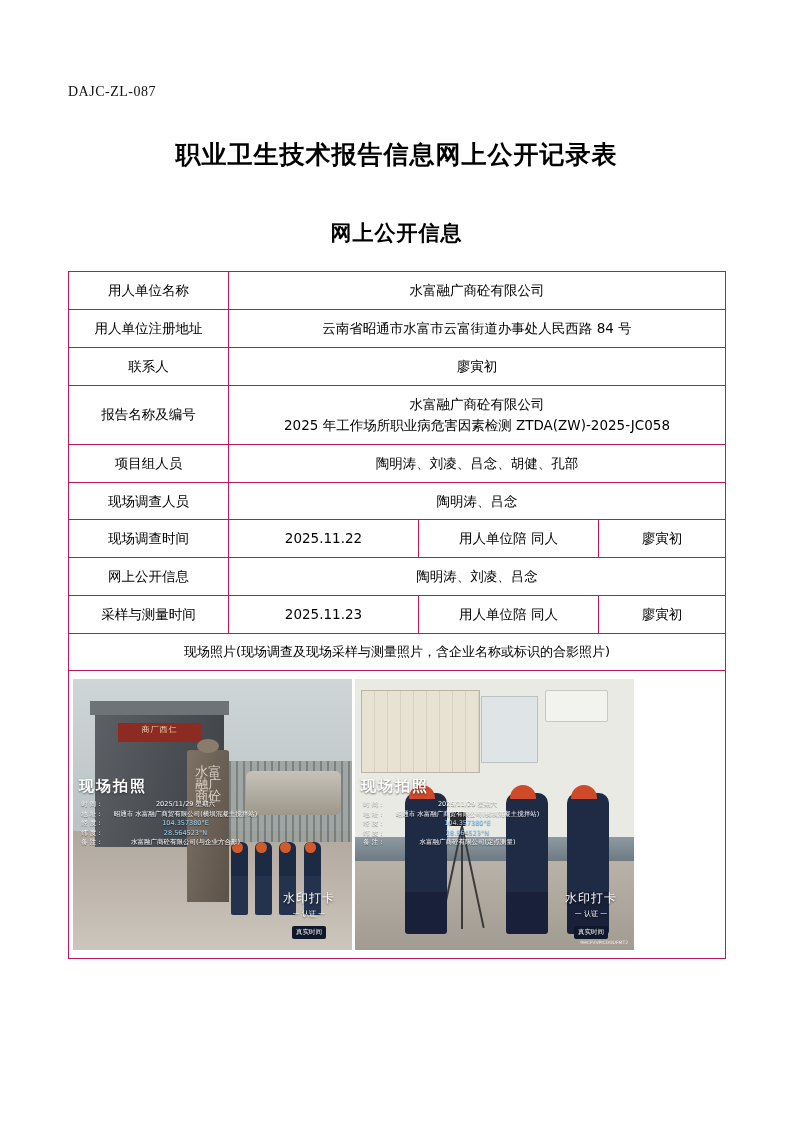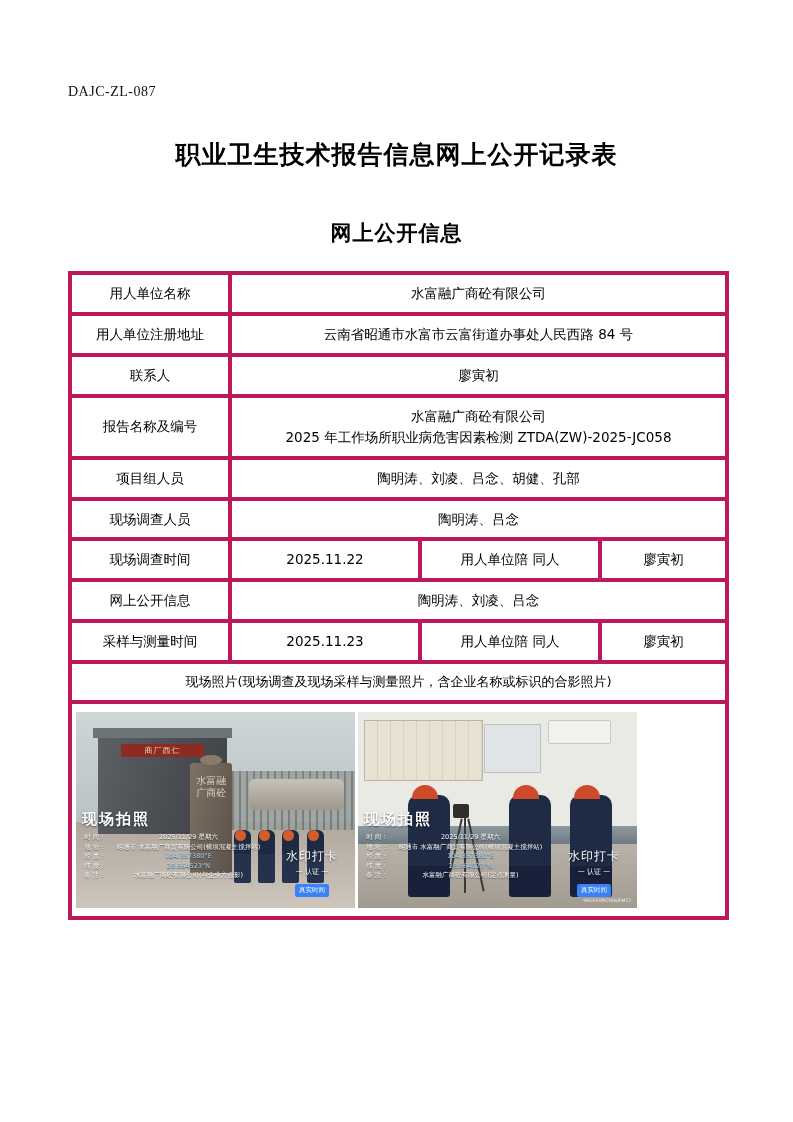--- a/index.html
+++ b/index.html
@@ -46,21 +46,21 @@
     margin-bottom: 24px;
     font-family: "DejaVu Sans", "Liberation Sans", sans-serif;
   }
   table.main-table {
     width: 100%;
     border-collapse: collapse;
     table-layout: fixed;
     font-size: 13.5px;
   }
   table.main-table td {
-    border: 4px solid #be185d;
+    border: 1px solid #be185d;
     padding: 8px 4px;
     text-align: center;
     vertical-align: middle;
     line-height: 1.55;
     font-family: "DejaVu Sans", "Liberation Sans", sans-serif;
   }
   td.label-cell {
     width: 160px;
   }
   td.value-cell {
@@ -84,21 +84,21 @@
     padding: 6px 6px 8px 6px;
     text-align: left;
   }
   .photo-row {
     display: flex;
     gap: 3px;
   }
   .photo {
     position: relative;
     width: 279px;
-    height: 196px;
+    height: 271px;
     overflow: hidden;
     font-family: "DejaVu Sans", "Liberation Sans", sans-serif;
   }
   
   .p1-sky {
     position: absolute; left: 0; top: 0; width: 100%; height: 56%;
     background: linear-gradient(#cfd6d8, #b9c2c4);
   }
   .p1-ground {
     position: absolute; left: 0; bottom: 0; width: 100%; height: 44%;
@@ -125,21 +125,21 @@
     position: absolute; left: 41%; top: 26%; width: 15%; height: 56%;
     background: linear-gradient(100deg, #7e7165, #5b5249);
     border-radius: 3px 3px 0 0;
   }
   .p1-pillar-top {
     position: absolute; left: 44.5%; top: 22%; width: 8%; height: 5%;
     background: #8a7c6d; border-radius: 50%;
   }
   .p1-pillar-txt {
     position: absolute; left: 42%; top: 32%; width: 13%;
-    color: #dcd2c4; font-size: 10px; text-align: center; line-height: 12px;
+    color: #dcd2c4; font-size: 13px; text-align: center; line-height: 12px;
   }
   .p1-fence {
     position: absolute; left: 56%; top: 30%; width: 44%; height: 30%;
     background: repeating-linear-gradient(90deg,#6f7573 0 2px,#9aa09d 2px 7px);
     opacity: .85;
   }
   .p1-tank {
     position: absolute; left: 62%; top: 34%; width: 34%; height: 16%;
     background: linear-gradient(#c7c2b8, #9d978c);
     border-radius: 6px;
@@ -238,21 +238,21 @@
   .wm-lines .v { flex: 1; }
   .wm-lines .v.blue { color: #9fd6ff; }
   .wm-badge {
     position: absolute; right: 6px; bottom: 10px;
     width: 74px; text-align: center; color: #fff;
   }
   .wm-badge .b1 { font-size: 12px; letter-spacing: 1px; text-shadow: 0 1px 2px rgba(0,0,0,.6); }
   .wm-badge .b2 { font-size: 7px; margin-top: 1px; text-shadow: 0 1px 2px rgba(0,0,0,.6); }
   .wm-badge .b3 {
     display: inline-block; margin-top: 3px;
-    background: #3b82f6; color: #fff; font-size: 6.5px;
+    background: #0f172a; color: #fff; font-size: 6.5px;
     padding: 1px 4px; border-radius: 2px;
   }
   .wm-code {
     position: absolute; right: 6px; bottom: 3px;
     font-size: 4.5px; color: #ffffff; opacity: .85;
   }
 </style>
 </head>
 <body>
 

